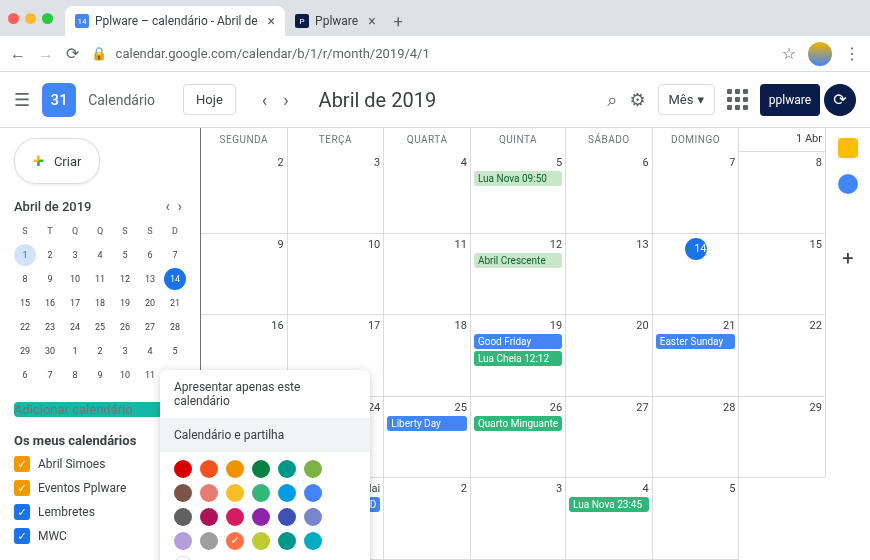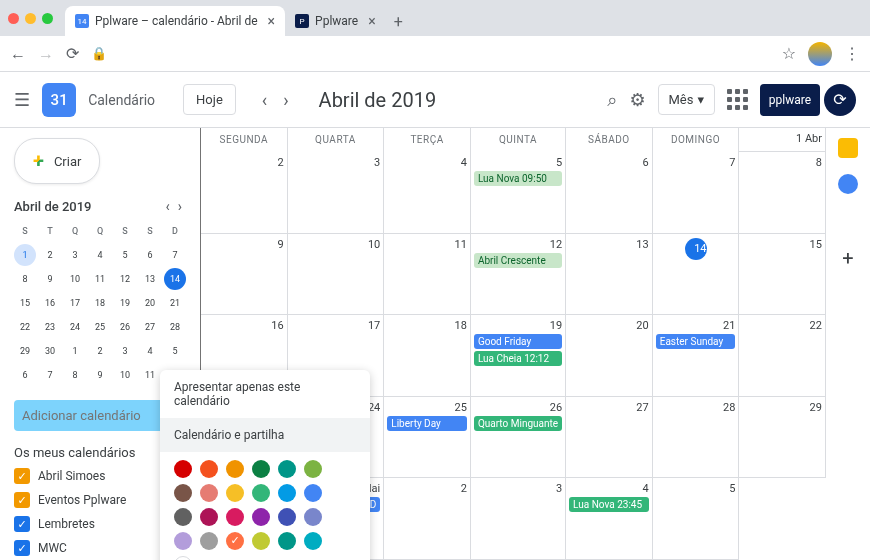--- a/index.html
+++ b/index.html
@@ -39,23 +39,23 @@
 .mini{margin-top:14px}
 .minihdr{display:flex;align-items:center;font-size:13px;color:#3c4043;font-weight:500}
 .minihdr .sp{flex:1}
 .miniarr{color:#5f6368;padding:0 4px;font-size:14px}
 .minigrid{display:grid;grid-template-columns:repeat(7,22px);grid-template-rows:repeat(7,22px);gap:2px;margin-top:6px;justify-content:space-between}
 .minicell{font-size:9px;color:#3c4043;display:flex;align-items:center;justify-content:center;border-radius:50%}
 .minicell.hdr2{color:#70757a;font-weight:500}
 .minicell.today{background:#d2e3fc;color:#1a73e8}
 .minicell.sel{background:#1a73e8;color:#fff}
 .addcal{display:flex;align-items:center;margin-top:14px;font-size:13px;color:#70757a}
-.addcal input{border:none;background:#7dd3fc;padding:8px;border-radius:4px;font-size:13px;width:150px}
+.addcal input{border:none;background:#14b8a6;border-radius:4px;font-size:13px;width:150px}
 .dots3{color:#5f6368;margin-left:auto;font-size:16px}
-.sect{font-size:13px;color:#3c4043;font-weight:400;margin-top:14px}
+.sect{font-size:13px;color:#3c4043;font-weight:700;margin-top:14px}
 .calitem{display:flex;align-items:center;gap:8px;font-size:12px;color:#3c4043;margin-top:8px}
 .chk{width:16px;height:16px;border-radius:3px;display:flex;align-items:center;justify-content:center;color:#fff;font-size:11px}
 .popup{position:absolute;left:160px;top:370px;width:210px;background:#fff;border-radius:6px;box-shadow:0 2px 10px rgba(0,0,0,0.2);z-index:10;padding-bottom:10px}
 .popitem{padding:10px 14px;font-size:12px;color:#3c4043}
 .popitem.hover{background:#f1f3f4}
 .colors{display:grid;grid-template-columns:repeat(6,20px);gap:6px;padding:8px 14px}
 .colordot{width:18px;height:18px;border-radius:50%}
 .colordot.chk2::after{content:"✓";color:#fff;font-size:11px;display:block;text-align:center;line-height:18px}
 .addcolor{width:18px;height:18px;border-radius:50%;border:1px solid #dadce0;display:flex;align-items:center;justify-content:center;font-size:12px;color:#5f6368}
 .calgrid{flex:1;display:flex}
@@ -92,20 +92,21 @@
   </div>
   <div class="newtab">+</div>
 </div>
 
 <div class="urlbar">
   <span class="navbtn">←</span>
   <span class="navbtn" style="opacity:.4">→</span>
   <span class="navbtn">⟳</span>
   <div class="url">
     <span class="lock">🔒</span>
+    <span>calendar.google.com/calendar/b/1/r/month/2019/4/1</span>
   </div>
   <span class="navbtn">☆</span>
   <div class="avatar"></div>
   <span class="navbtn">⋮</span>
 </div>
 
 <div class="hdr">
   <span class="menu">☰</span>
   <div class="logo">31</div>
   <span class="appname">Calendário</span>
@@ -224,22 +225,22 @@
         <div class="calitem">
           <div class="chk" style="background: rgb(26, 115, 232);">✓</div>
           <span>MWC</span>
         </div>
       </div>
   </div>
 
   <div class="calgrid">
     <div class="gridmain" id="gridmain">
         <div class="dayhdr">SEGUNDA</div>
+        <div class="dayhdr">TERÇA</div>
         <div class="dayhdr">QUARTA</div>
-        <div class="dayhdr">TERÇA</div>
         <div class="dayhdr">QUINTA</div>
         <div class="dayhdr">SÁBADO</div>
         <div class="dayhdr">DOMINGO</div>
         <div class="daycell">
           <div class="daynum">1 Abr</div>
         </div>
         <div class="daycell">
           <div class="daynum">2</div>
         </div>
         <div class="daycell">

